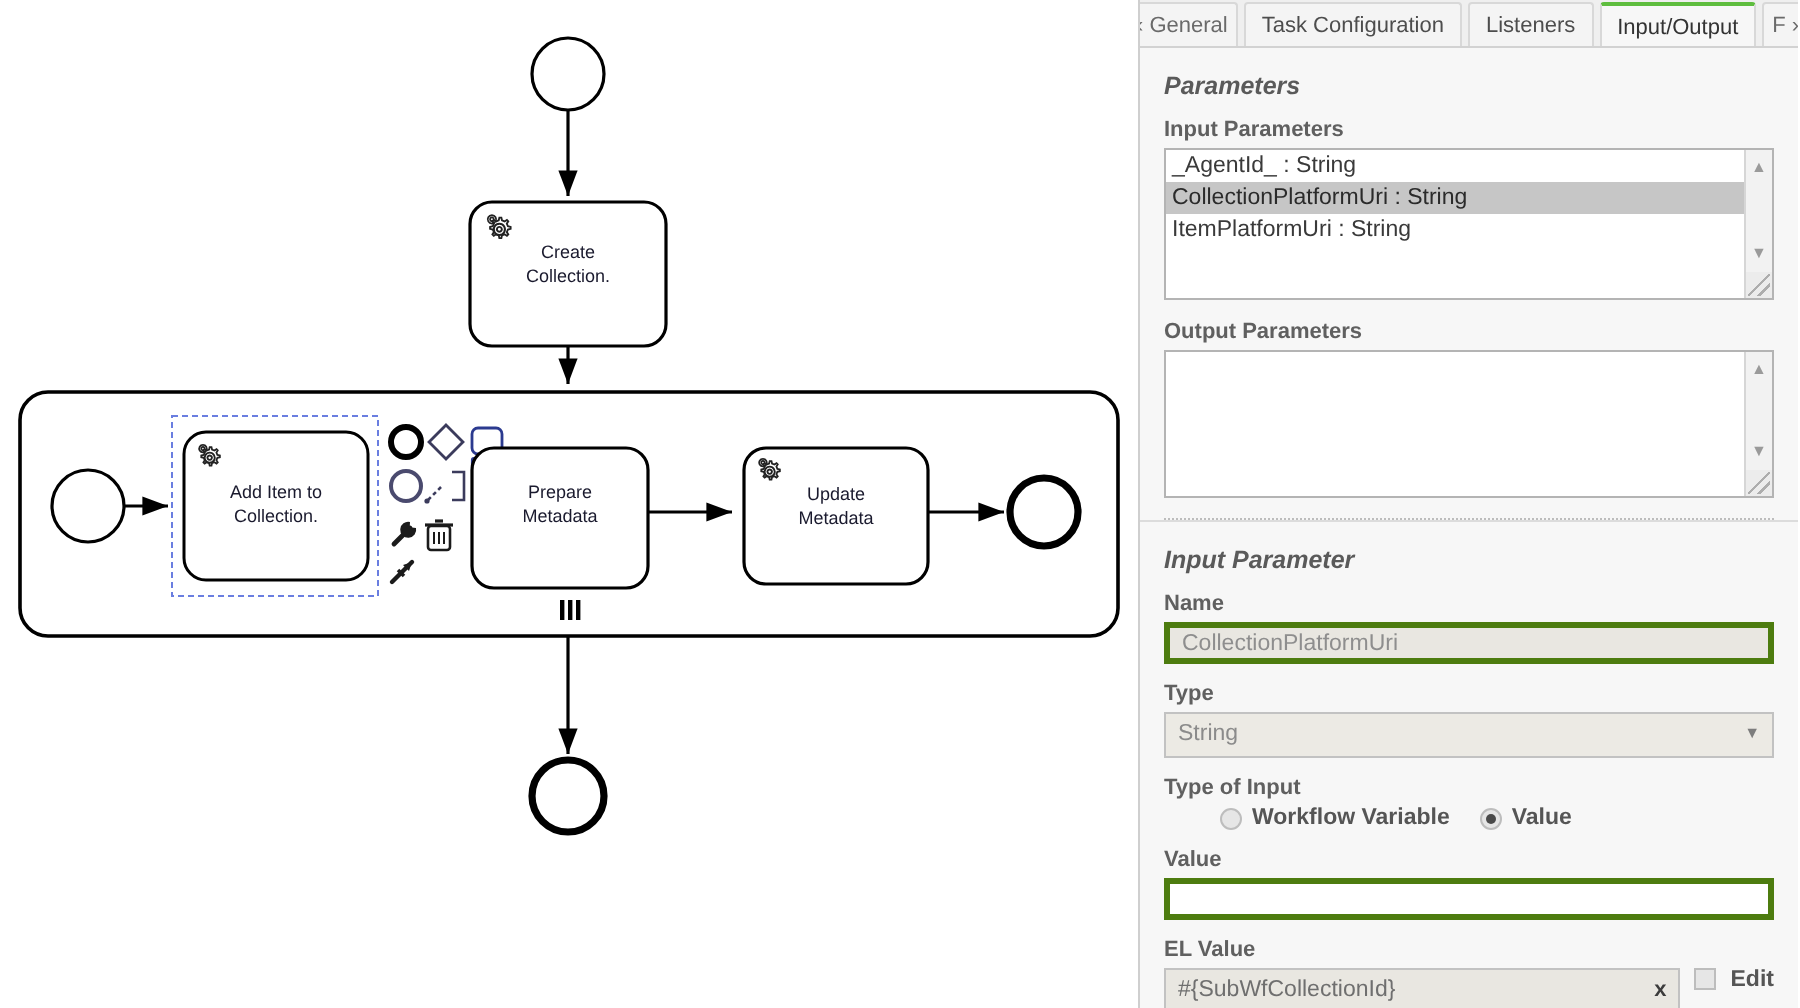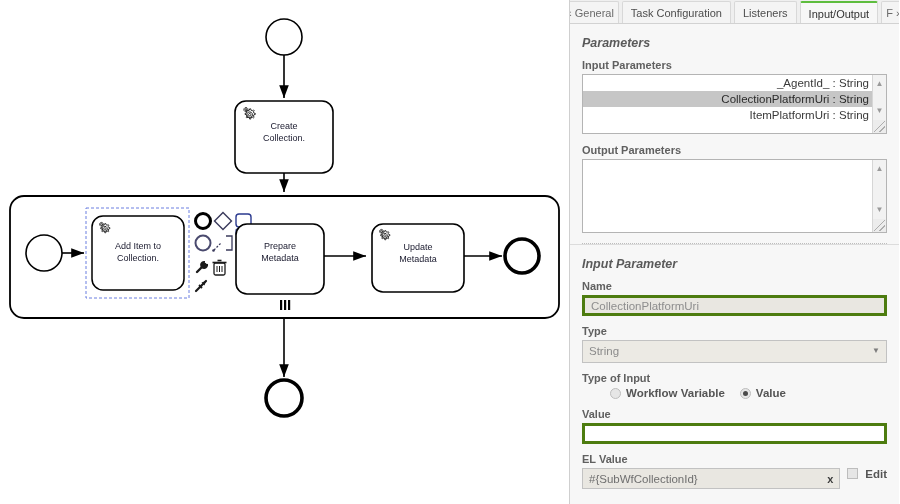--- a/index.html
+++ b/index.html
@@ -103,21 +103,21 @@
   }
 
   
   .listbox-wrap {
     position: relative;
     border: 1px solid #b4b4b4;
     background: #ffffff;
     box-sizing: border-box;
     margin-bottom: 10px;
   }
-  .listbox-wrap.h1 { height: 60px; text-align: right; }
+  .listbox-wrap.h1 { height: 76px; }
   .listbox-wrap.h2 { height: 74px; }
   .listbox-items {
     position: absolute;
     left: 0; top: 0; right: 14px; bottom: 0;
     overflow: hidden;
   }
   .list-item {
     font-size: 11.5px;
     color: #3a3a3a;
     padding: 1px 3px;

